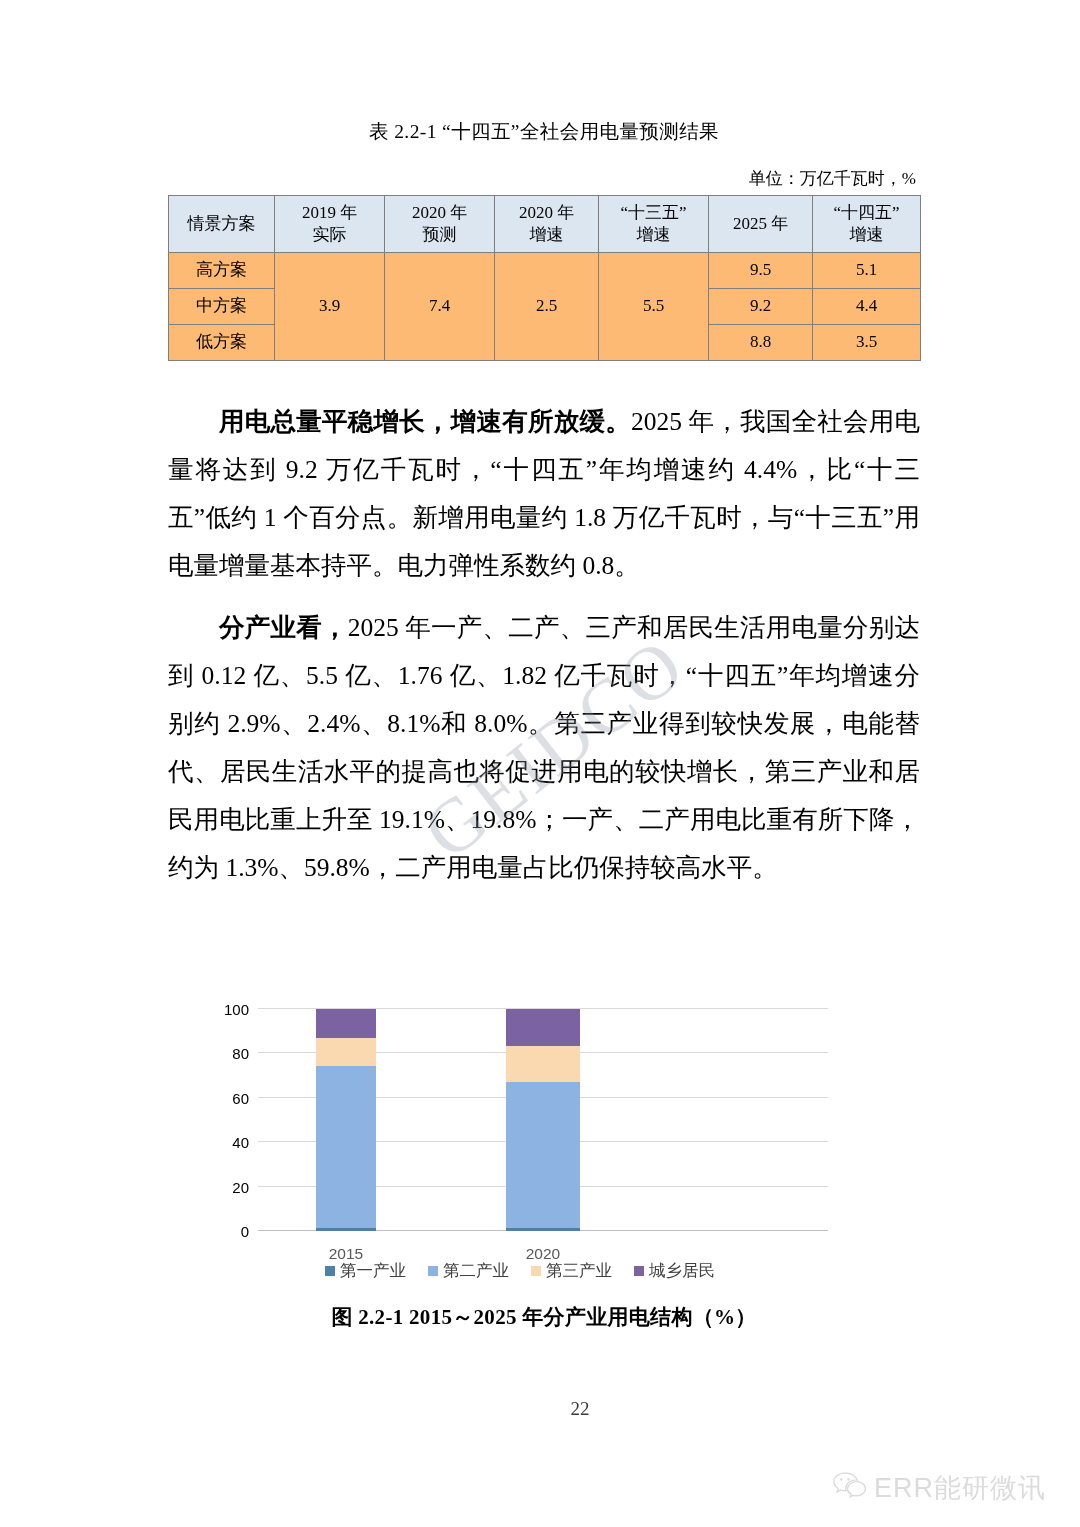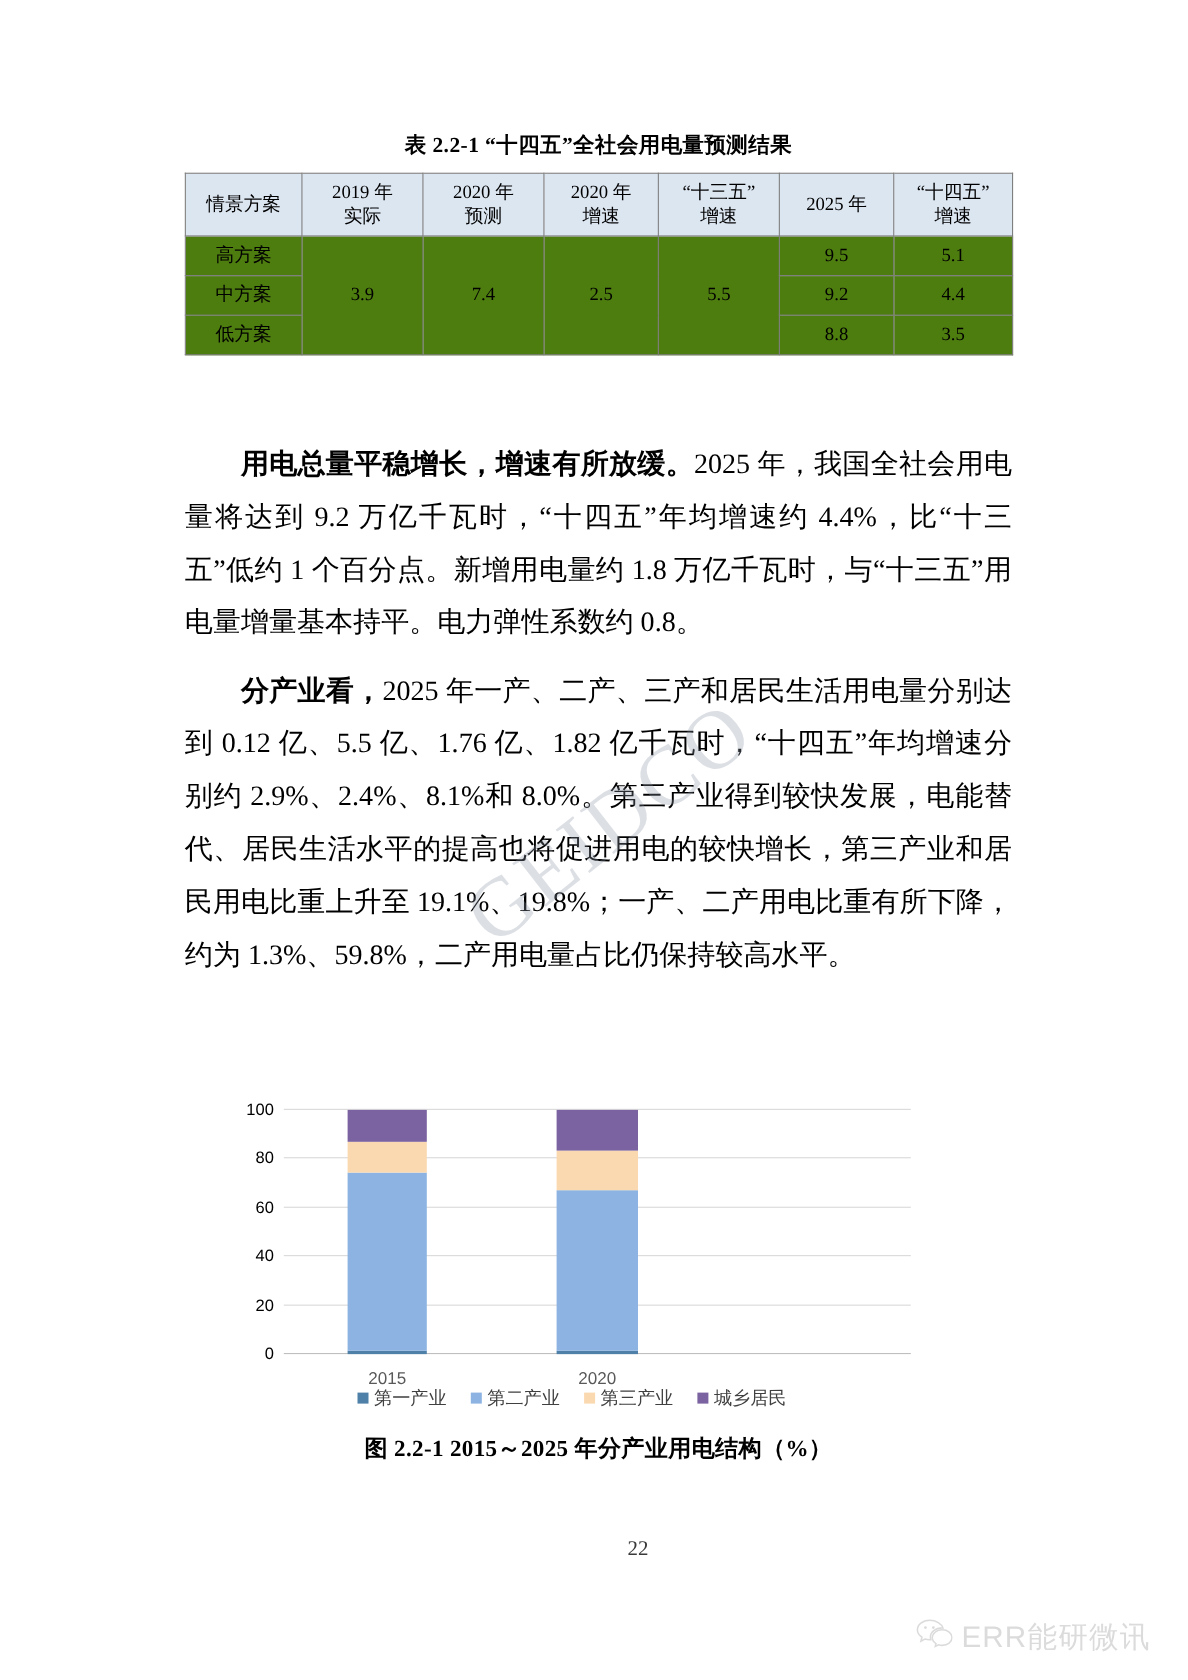--- a/index.html
+++ b/index.html
@@ -41,23 +41,23 @@
   #table-block {
     position: absolute;
     left: 168px;
     top: 118px;
     width: 752px;
     z-index: 2;
   }
   #table-title {
     text-align: center;
     font-size: 19.5px;
-    font-weight: bold;
+    font-weight: normal;
     letter-spacing: 0.4px;
-    margin-bottom: 12px;
+    margin-bottom: 22px;
   }
   #table-unit {
     text-align: right;
     font-size: 17px;
     padding-right: 4px;
     margin-bottom: 5px;
   }
   table.data-table {
     border-collapse: collapse;
     width: 752px;
@@ -71,21 +71,21 @@
     font-weight: normal;
     padding: 0;
     line-height: 1.32;
   }
   table.data-table thead th {
     background: #dce6f1;
     height: 56px;
   }
   table.data-table tbody td {
     height: 35px;
-    background: #4d7c0f;
+    background: #fdba74;
   }
   .hdr-2line { white-space: pre-line; }
 
   
   .para {
     position: absolute;
     left: 168px;
     width: 752px;
     font-size: 25.5px;
     line-height: 48px;
@@ -232,20 +232,21 @@
 </style>
 </head>
 <body>
 
 <div id="geidco-watermark">
   <span>GEIDCO</span>
 </div>
 
 <div id="table-block">
   <div id="table-title">表 2.2-1 “十四五”全社会用电量预测结果</div>
+  <div id="table-unit">单位：万亿千瓦时，%</div>
 
   <table class="data-table">
     <colgroup>
       <col style="width:106px">
       <col style="width:110px">
       <col style="width:110px">
       <col style="width:104px">
       <col style="width:110px">
       <col style="width:104px">
       <col style="width:108px">
@@ -301,21 +302,21 @@
       <div class="gridline" style="bottom: 44.4px;"></div>
       <div class="ytick" style="bottom: 44.4px; transform: translateY(50%);">20</div>
       <div class="gridline" style="bottom: 88.8px;"></div>
       <div class="ytick" style="bottom: 88.8px; transform: translateY(50%);">40</div>
       <div class="gridline" style="bottom: 133.2px;"></div>
       <div class="ytick" style="bottom: 133.2px; transform: translateY(50%);">60</div>
       <div class="gridline" style="bottom: 177.6px;"></div>
       <div class="ytick" style="bottom: 177.6px; transform: translateY(50%);">80</div>
       <div class="gridline" style="bottom: 222px;"></div>
       <div class="ytick" style="bottom: 222px; transform: translateY(50%);">100</div>
-      <div class="bar-col" style="left: 58px; width: 72px;">
+      <div class="bar-col" style="left: 58px; width: 60px;">
         <div class="seg" style="background: rgb(79, 129, 168); height: 3.33px; bottom: 0px;"></div>
         <div class="seg" style="background: rgb(141, 179, 226); height: 162.06px; bottom: 3.33px;"></div>
         <div class="seg" style="background: rgb(251, 217, 176); height: 27.75px; bottom: 165.39px;"></div>
         <div class="seg" style="background: rgb(122, 99, 160); height: 28.86px; bottom: 193.14px;"></div>
         <div class="xtick">2015</div>
       </div>
       <div class="bar-col" style="left: 248px; width: 74px;">
         <div class="seg" style="background: rgb(79, 129, 168); height: 2.886px; bottom: 0px;"></div>
         <div class="seg" style="background: rgb(141, 179, 226); height: 145.854px; bottom: 2.886px;"></div>
         <div class="seg" style="background: rgb(251, 217, 176); height: 36.63px; bottom: 148.74px;"></div>

